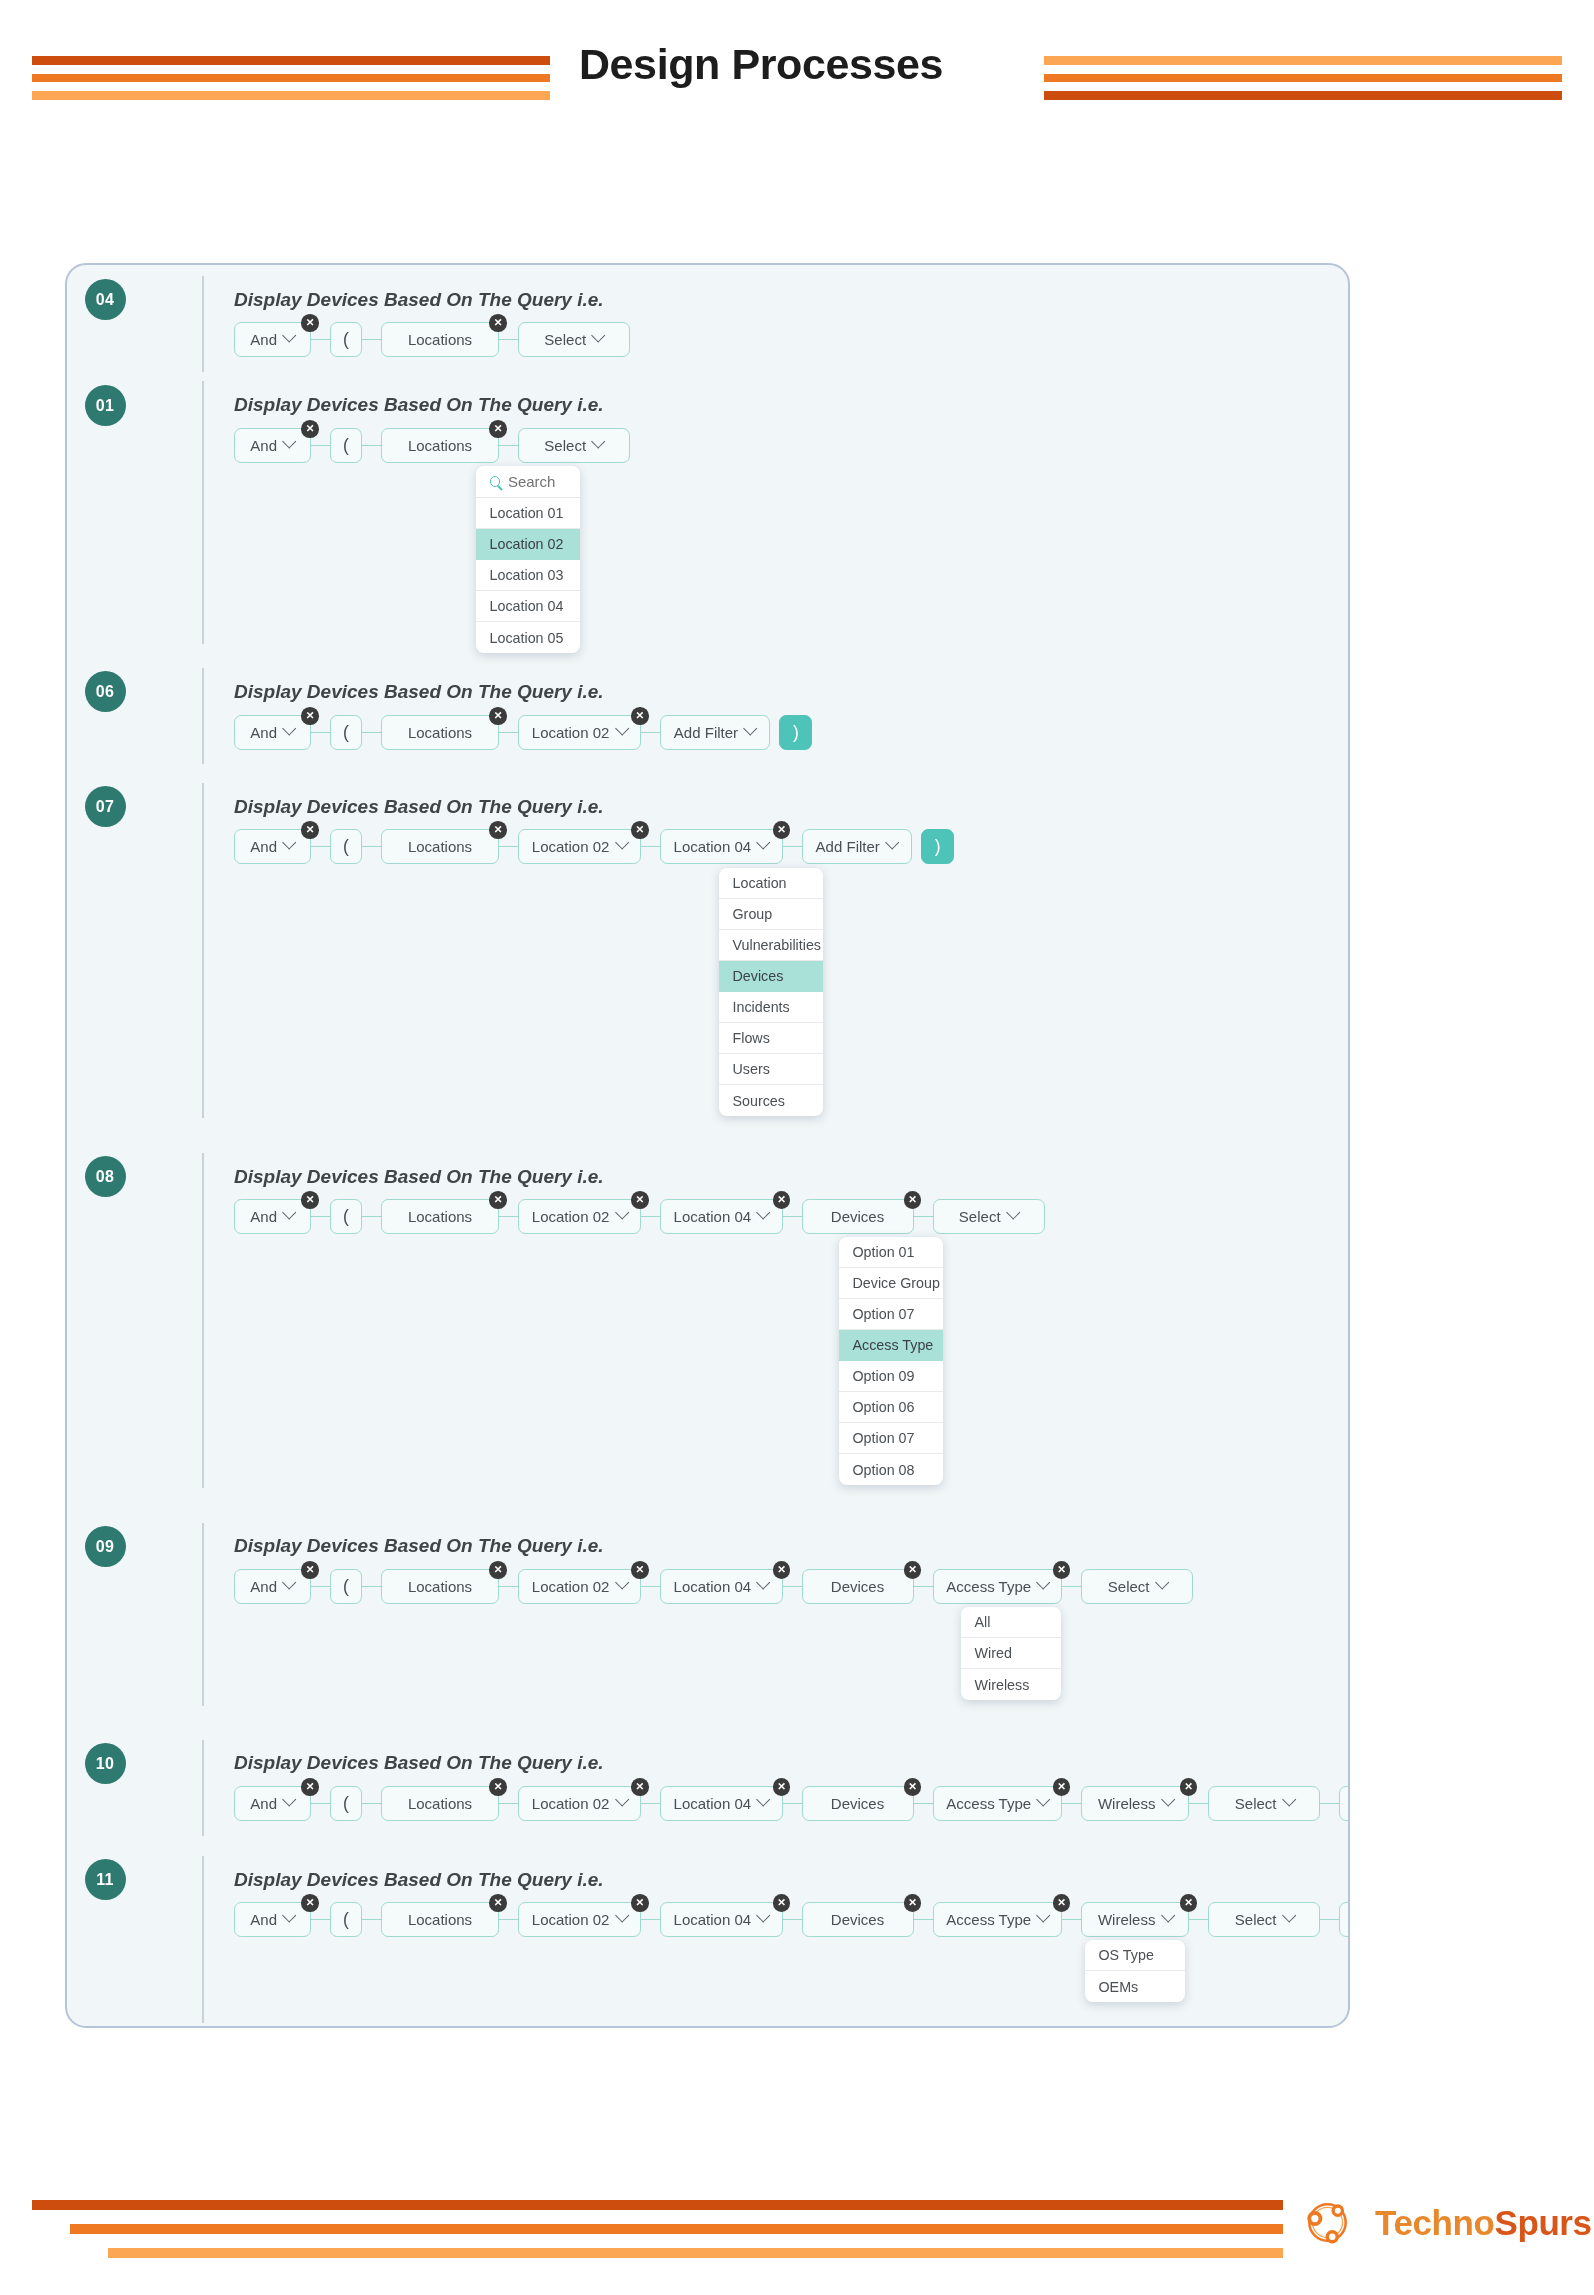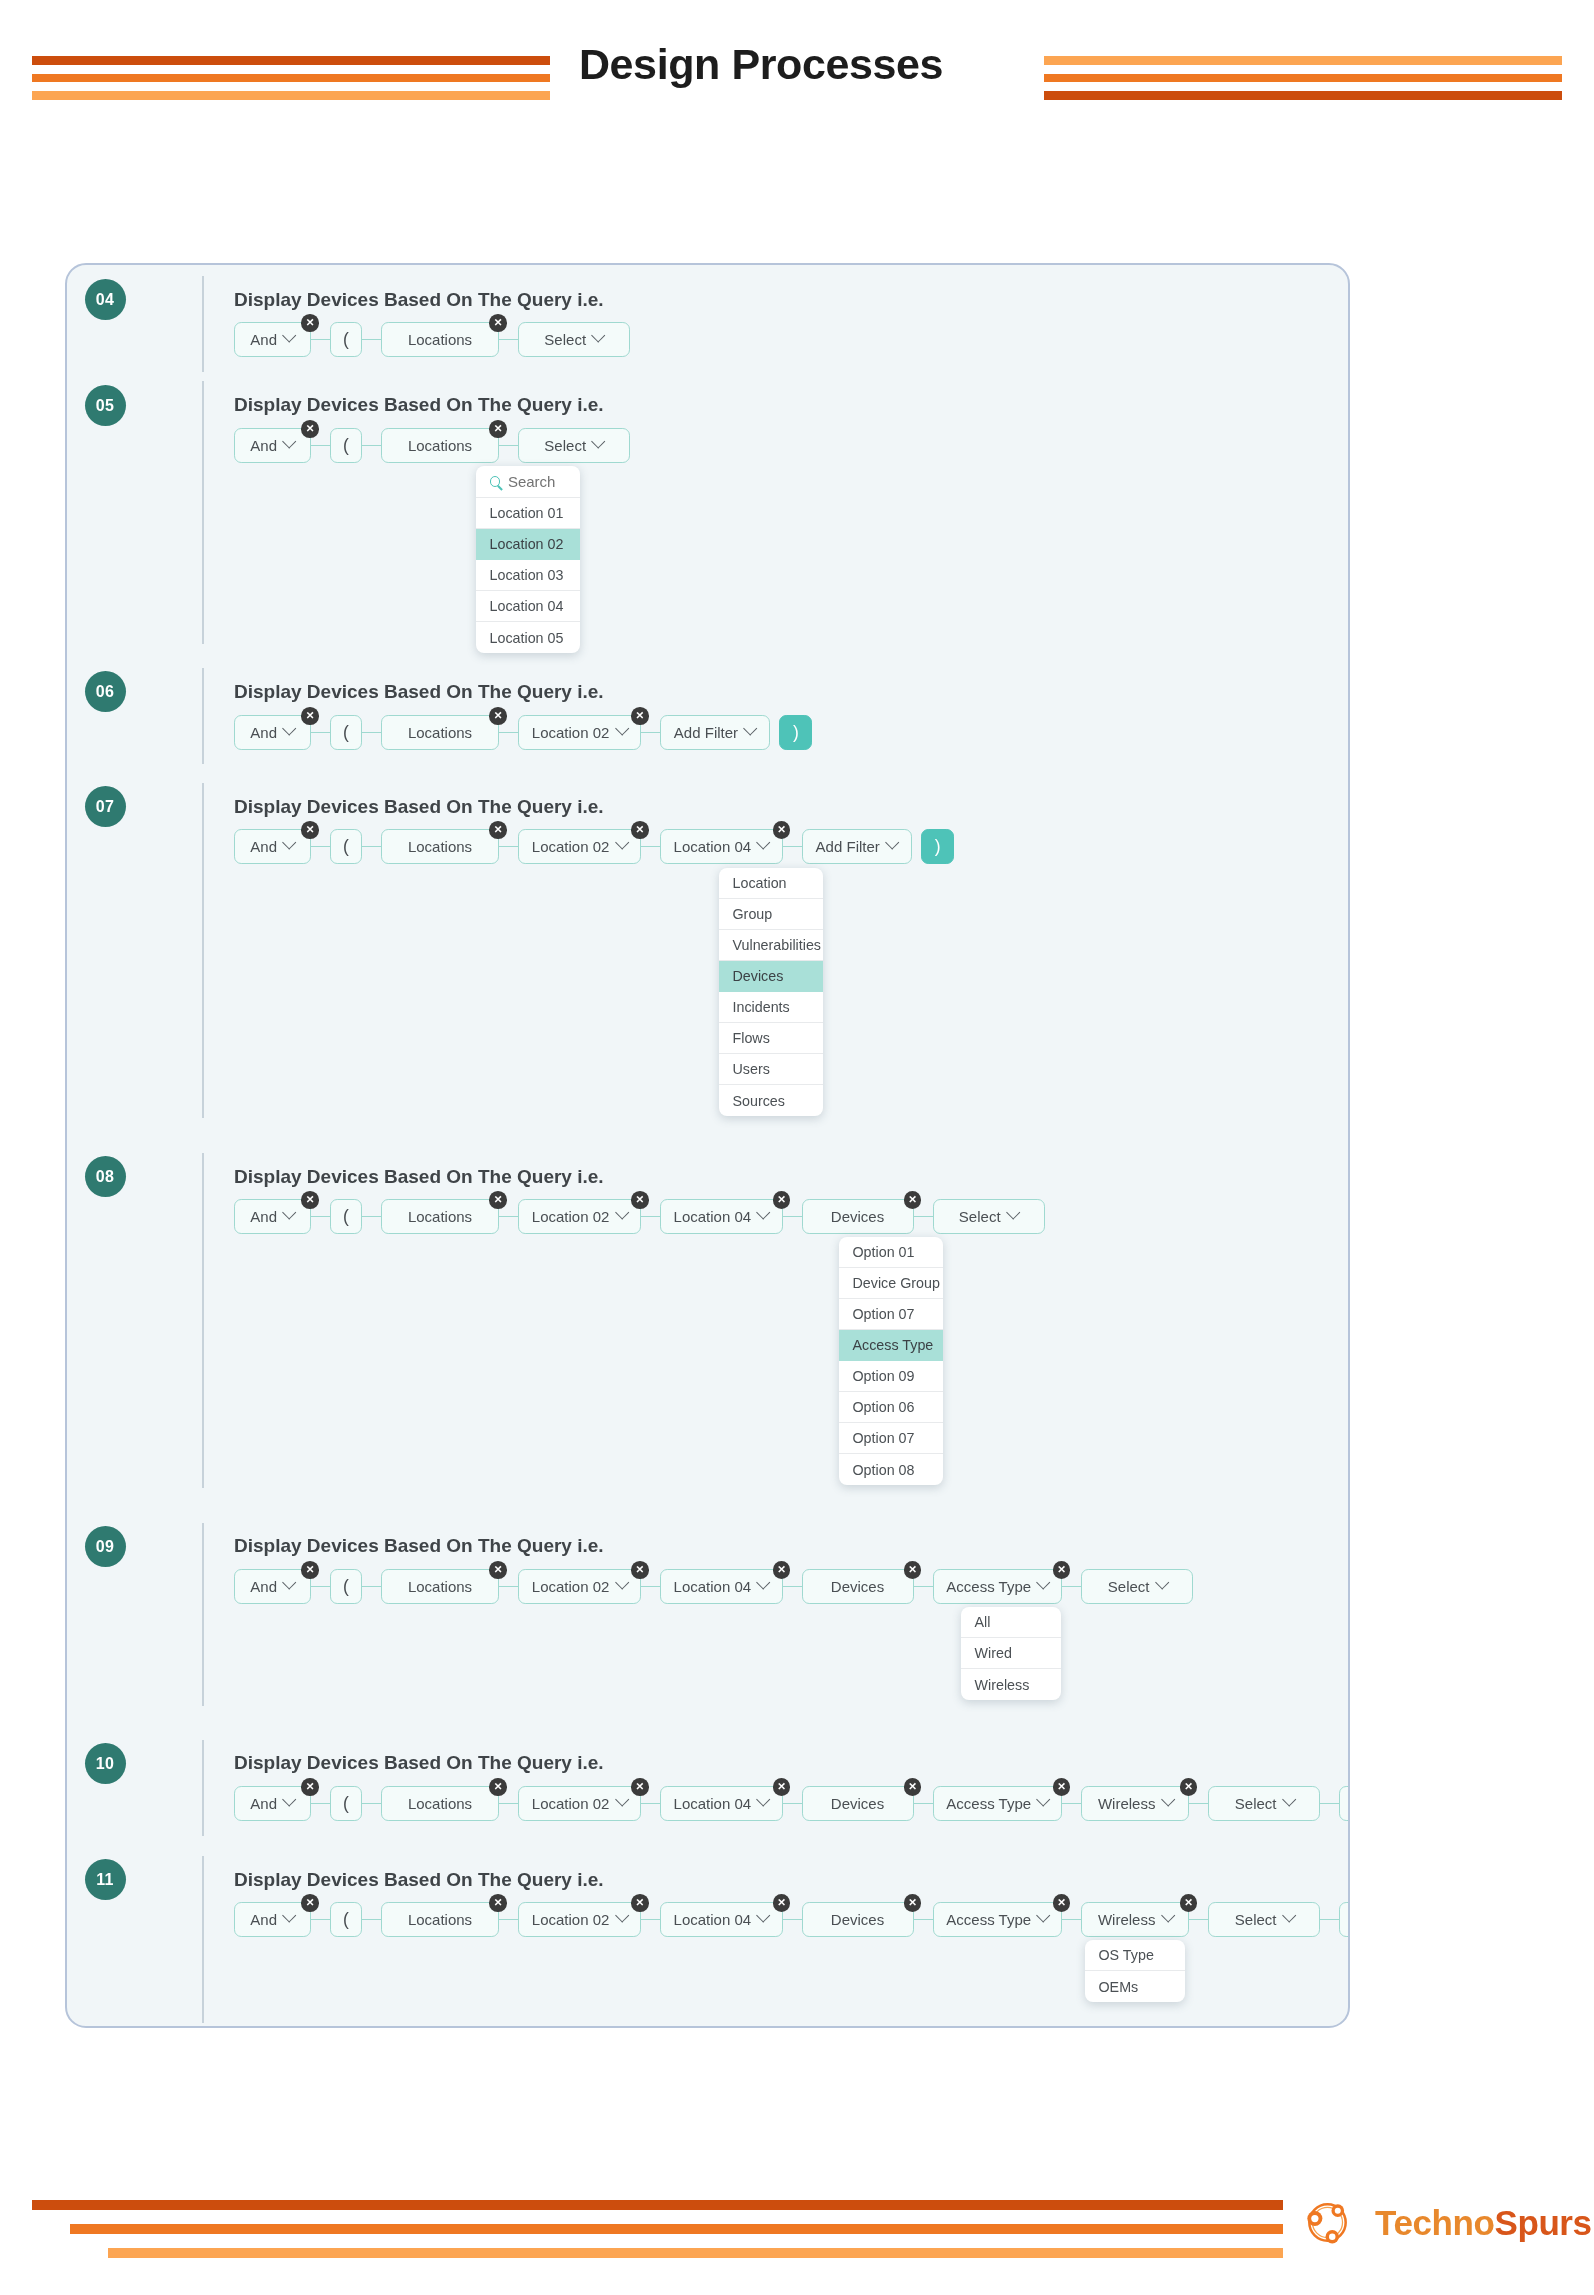--- a/index.html
+++ b/index.html
@@ -73,20 +73,21 @@
     background: #c7d2da;
   }
 
   .row-title {
     position: absolute;
     left: 167px;
     font-size: 19px;
     font-weight: bold;
     color: #3f4448;
     white-space: nowrap;
+    font-style: italic;
   }
 
   
   .chips {
     position: absolute;
     left: 167px;
     height: 35px;
     display: flex;
     align-items: center;
   }
@@ -255,21 +256,21 @@
         <div class="chip w-loc">
           <span>Locations</span>
           <div class="xbtn">✕</div>
         </div>
         <div class="connector"></div>
         <div class="chip w-sel">
           <span>Select</span>
           <span class="caret"></span>
         </div>
       </div>
-      <div class="badge" style="top: 120px;">05</div>
+      <div class="badge" style="top: 120px;">01</div>
       <div class="divider" style="top: 116px; height: 263px;"></div>
       <div class="row-title" style="top: 129px;">Display Devices Based On The Query i.e.</div>
       <div class="chips" style="top: 163px;">
         <div class="chip w-and">
           <span>And</span>
           <span class="caret"></span>
           <div class="xbtn">✕</div>
         </div>
         <div class="connector"></div>
         <div class="chip paren">

